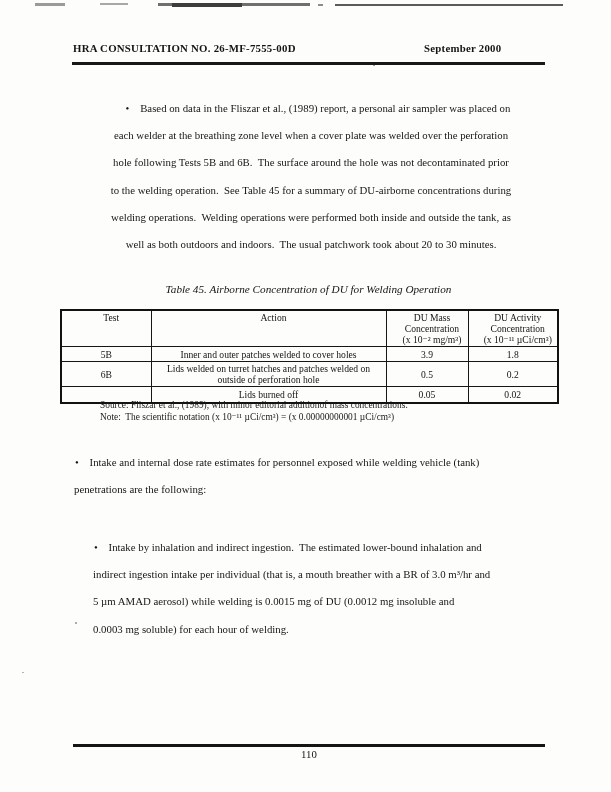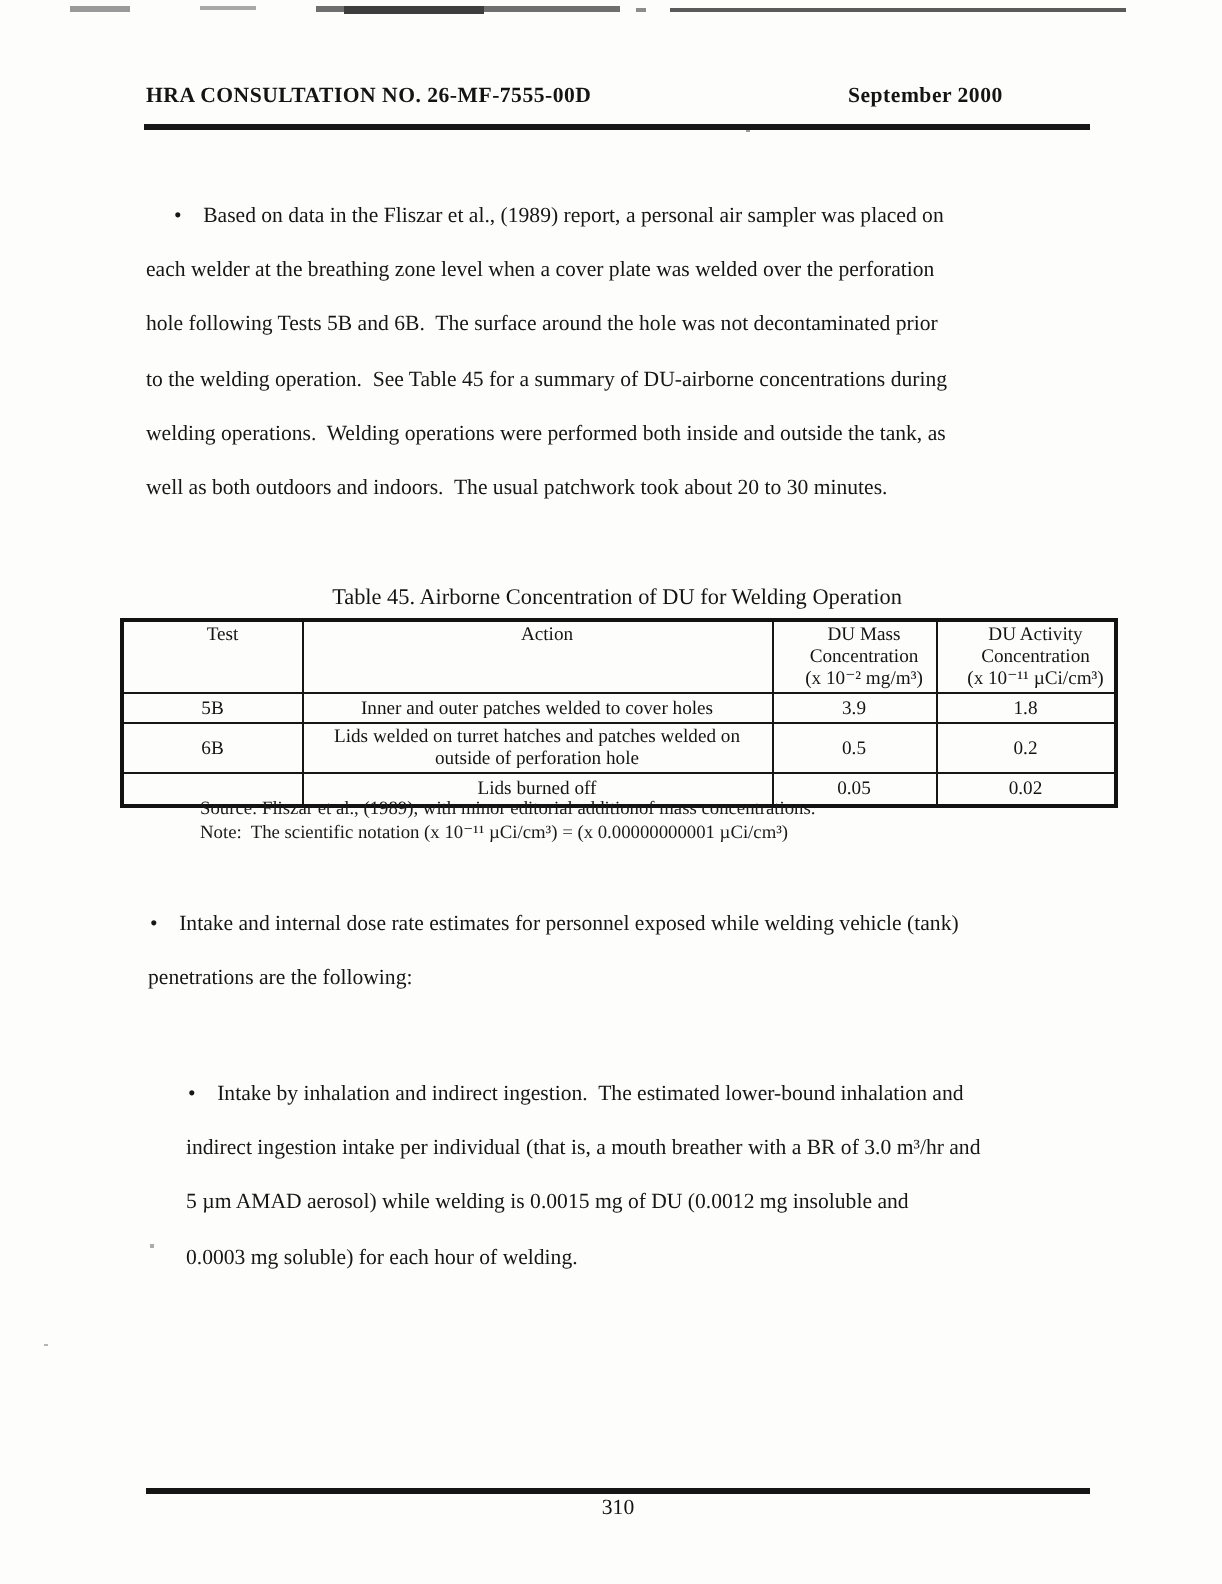--- a/index.html
+++ b/index.html
@@ -19,27 +19,28 @@
   }
   .doc-header-right{
     left:424px;top:42px;font-size:10.8px;font-weight:bold;letter-spacing:.25px;
     white-space:nowrap;
   }
   .header-rule{left:72px;top:62px;width:473px;height:3px;background:#181818;}
   
   .para{
     white-space:pre-wrap;font-size:10.8px;line-height:27.2px;color:#161616;
   }
-  .bullet1{left:73px;top:95px;width:500px;text-indent:14px;}
+  .bullet1{left:61px;top:95px;width:500px;text-indent:14px;text-align:center;}
   .bullet2{left:74px;top:449px;width:500px;text-indent:1px;}
   .bullet3{left:93px;top:534px;width:500px;text-indent:1px;}
   
   .table-caption{
-    left:60px;top:293px;width:497px;text-align:center;font-size:11.2px;
+    left:60px;top:283px;width:497px;text-align:center;font-size:11.2px;
     white-space:nowrap;
+    font-style:italic;
   }
   .du-table-wrap{left:60px;top:309px;width:497px;}
   table.du{
     border-collapse:collapse;table-layout:fixed;width:497px;
     font-size:9.6px;line-height:11px;
   }
   table.du td,table.du th{
     border:1px solid #161616;text-align:center;padding:1px 2px;
     font-weight:normal;overflow:hidden;
   }
@@ -132,13 +133,13 @@
 <div class="abs note-line note-sci">Note:  The scientific notation (x 10⁻¹¹ µCi/cm³) = (x 0.00000000001 µCi/cm³)</div>
 
 <div class="abs para bullet2">•    Intake and internal dose rate estimates for personnel exposed while welding vehicle (tank)
 penetrations are the following:</div>
 <div class="abs para bullet3">•    Intake by inhalation and indirect ingestion.  The estimated lower-bound inhalation and
 indirect ingestion intake per individual (that is, a mouth breather with a BR of 3.0 m³/hr and
 5 µm AMAD aerosol) while welding is 0.0015 mg of DU (0.0012 mg insoluble and
 0.0003 mg soluble) for each hour of welding.</div>
 
 <div class="abs footer-rule"></div>
-<div class="abs page-number">310</div>
+<div class="abs page-number">110</div>
 
 </body></html>

